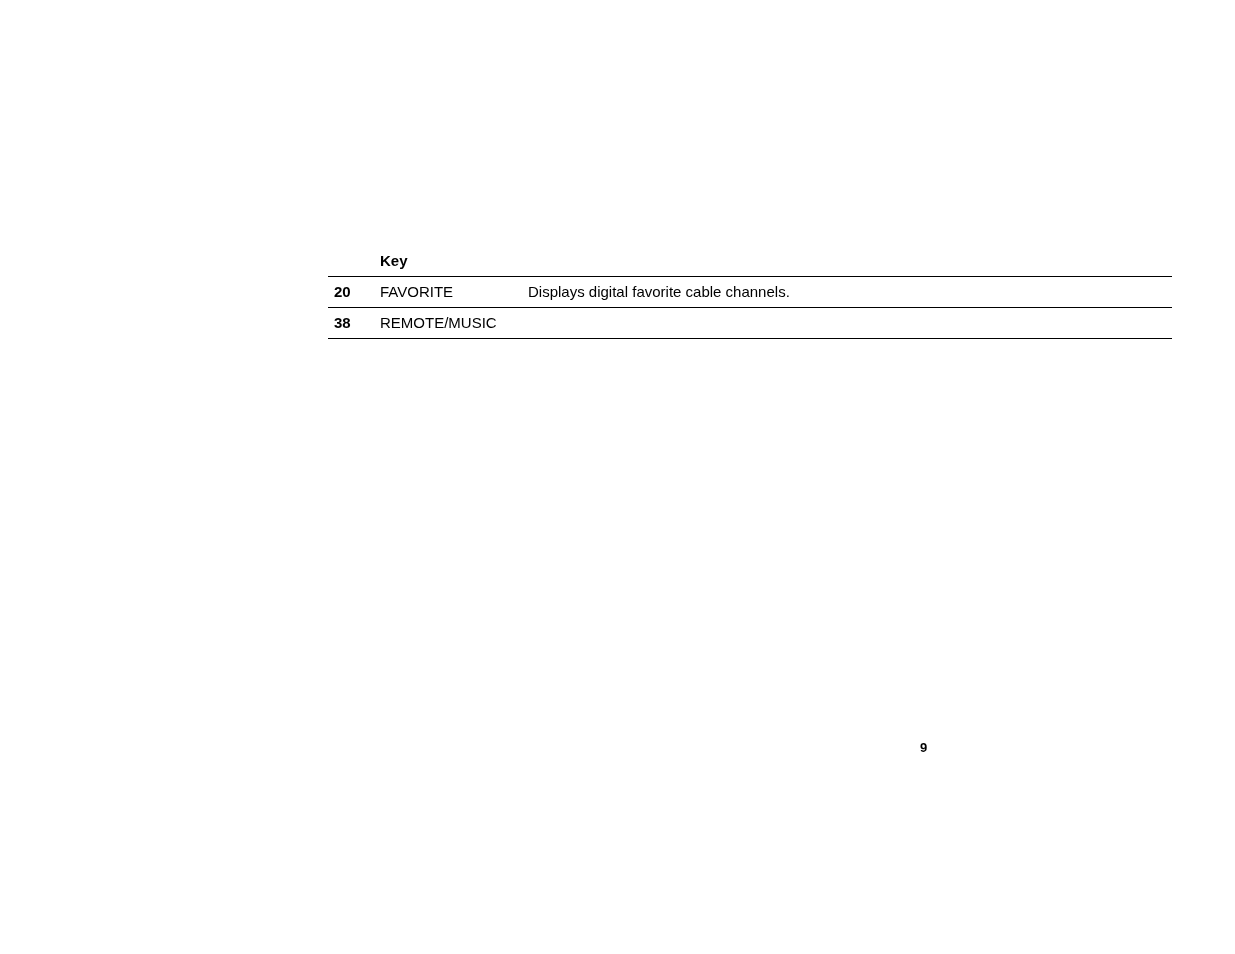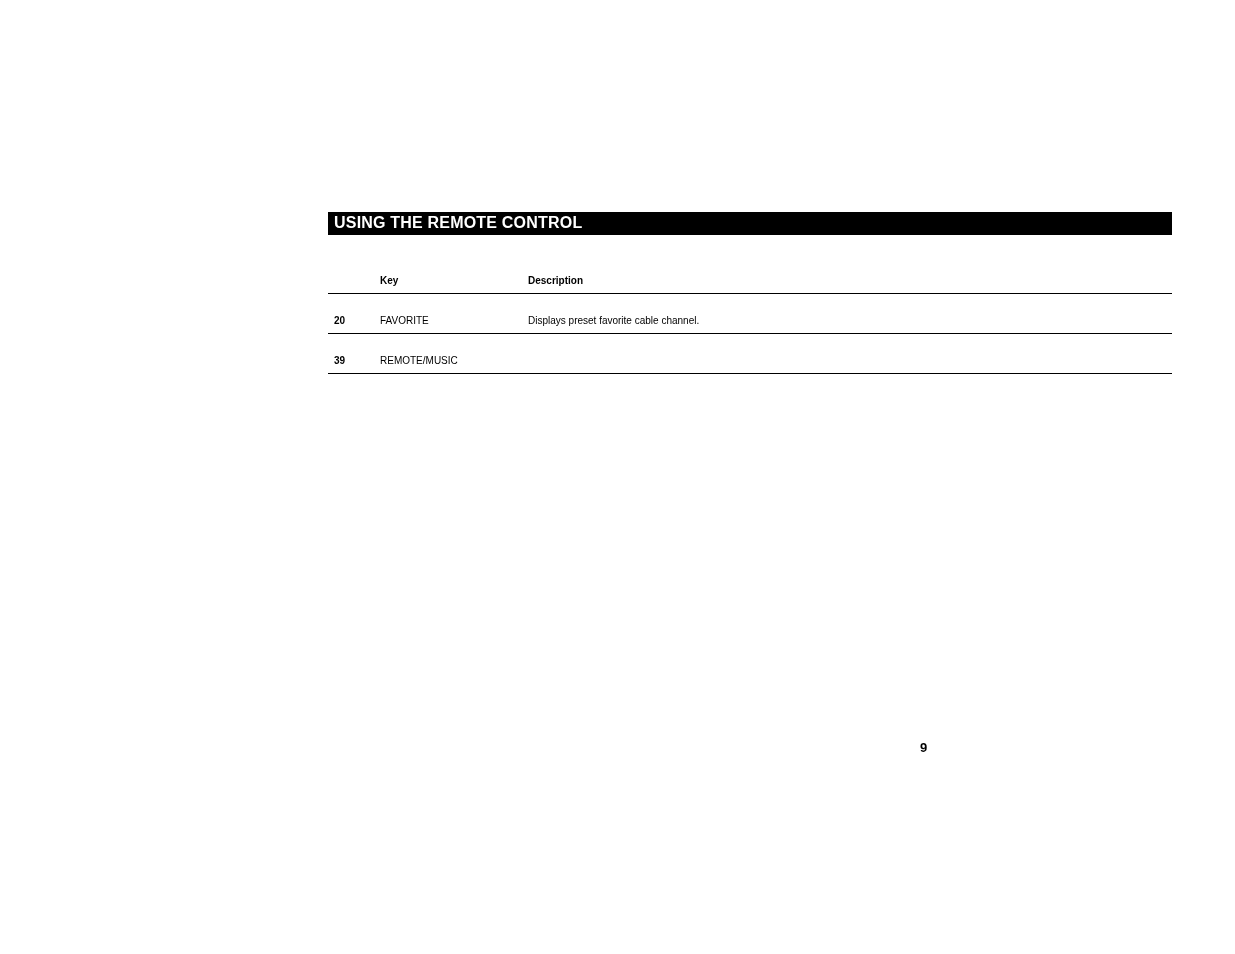--- a/index.html
+++ b/index.html
@@ -24,28 +24,27 @@
       background: #000000;
       color: #ffffff;
       font-weight: bold;
       font-size: 16px;
       padding: 2px 6px 3px 6px;
       letter-spacing: 0.2px;
     }
     .table {
       margin-top: 40px;
       width: 100%;
-      font-size: 10px;
+      font-size: 15px;
     }
     .row {
       display: flex;
       border-bottom: 1px solid #000000;
       padding: 6px 0 7px 0;
       align-items: center;
-      margin-top: 15px;
     }
     .header-row {
       display: flex;
       border-bottom: 1px solid #000000;
       padding: 0 0 7px 0;
       align-items: baseline;
     }
     .col-num {
       width: 52px;
       font-weight: bold;
@@ -70,35 +69,33 @@
       top: 740px;
       left: 920px;
       font-weight: bold;
       font-size: 13px;
     }
   </style>
 </head>
 <body>
 
 <div class="page">
-  <div class="section-header">USING THE REMOTE CONTROL</div>
 
   <div class="table">
     <div class="header-row">
       <div class="col-num"></div>
       <div class="col-key">Key</div>
-      <div class="col-desc">Description</div>
     </div>
 
     <div class="row">
       <div class="col-num">20</div>
       <div class="col-key">FAVORITE</div>
-      <div class="col-desc">Displays preset favorite cable channel.</div>
+      <div class="col-desc">Displays digital favorite cable channels.</div>
     </div>
 
     <div class="row">
-      <div class="col-num">39</div>
+      <div class="col-num">38</div>
       <div class="col-key">REMOTE/MUSIC</div>
     </div>
   </div>
 </div>
 
 <div class="page-number">9</div>
 
 </body></html>

